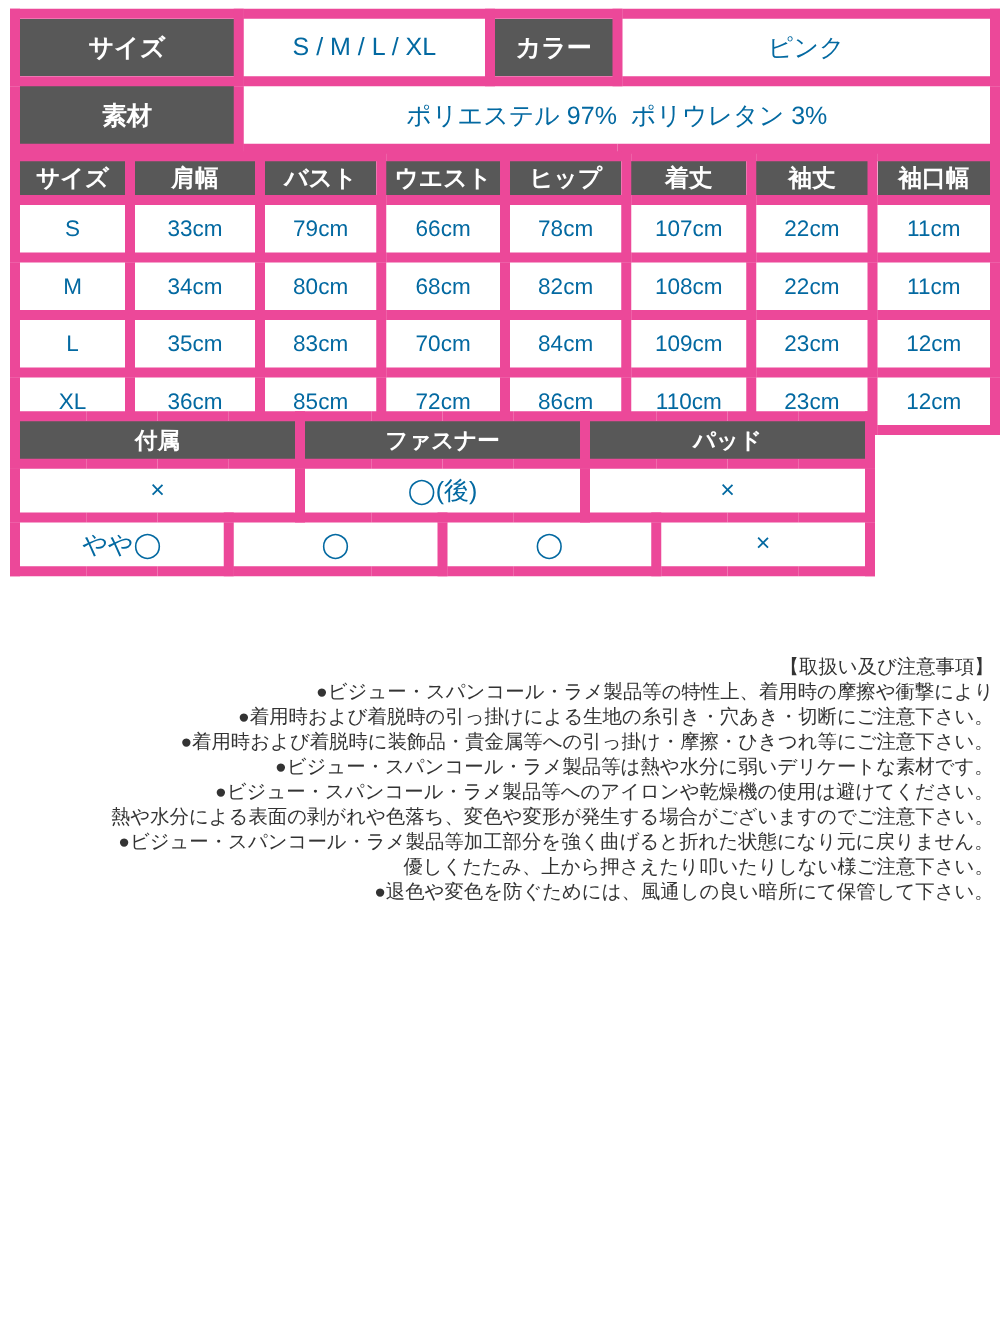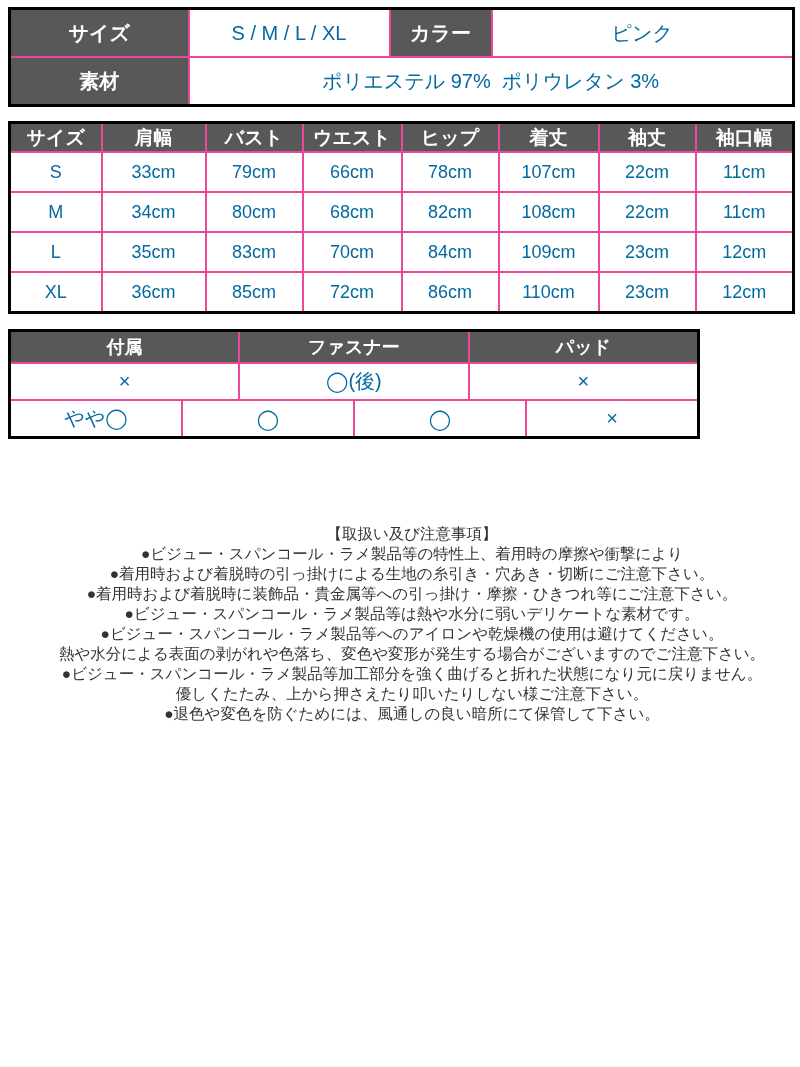--- a/index.html
+++ b/index.html
@@ -11,21 +11,21 @@
     color:#222;
   }
   table{
     border-collapse:collapse;
     table-layout:fixed;
     position:absolute;
     left:8px;
     width:692px;
   }
   th,td{
-    border:2px solid #ec4899;
+    border:8px solid #ec4899;
     text-align:center;
     vertical-align:middle;
     overflow:hidden;
     white-space:pre-wrap;
     padding:0;
   }
   th{
     background:#585858;
     color:#ffffff;
     font-weight:bold;
@@ -43,21 +43,21 @@
   .t3 th{font-size:18px;height:30px;}
   .t3 td{font-size:20px;height:35px;}
   
   .notes{
     position:absolute;
     left:29px;top:524px;
     width:766px;
     font-size:15.5px;
     line-height:20px;
     color:#333;
-    text-align:center;
+    text-align:right;
   }
   .notes div{white-space:pre-wrap;}
 </style>
 </head>
 <body>
 
 <div class="page">
 
   <table class="t1">
     <colgroup>

